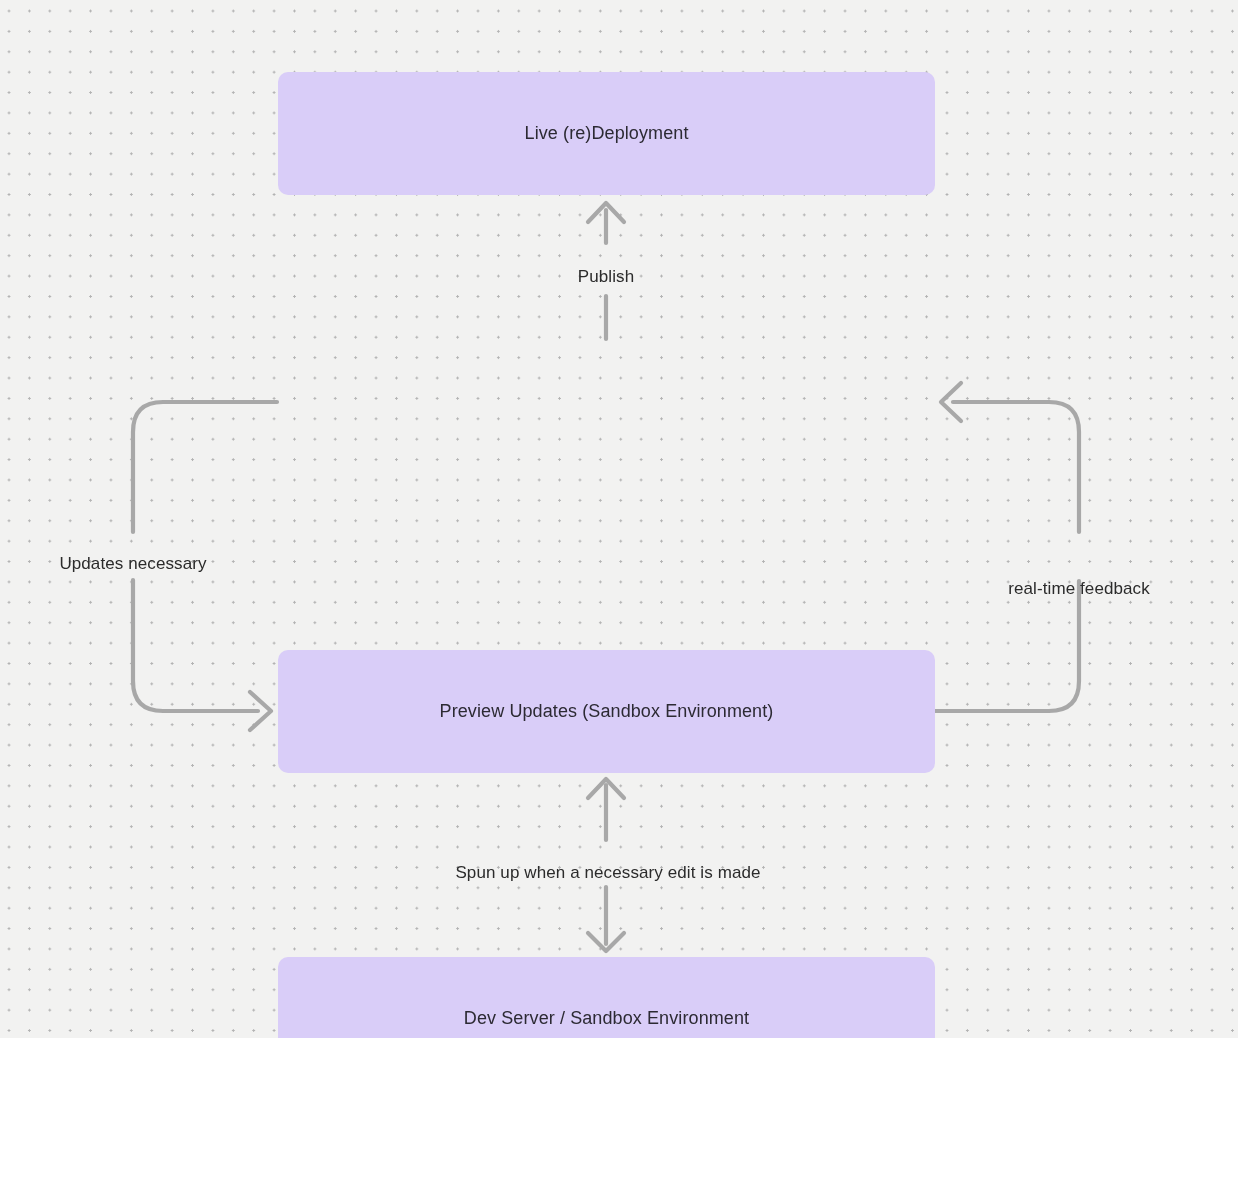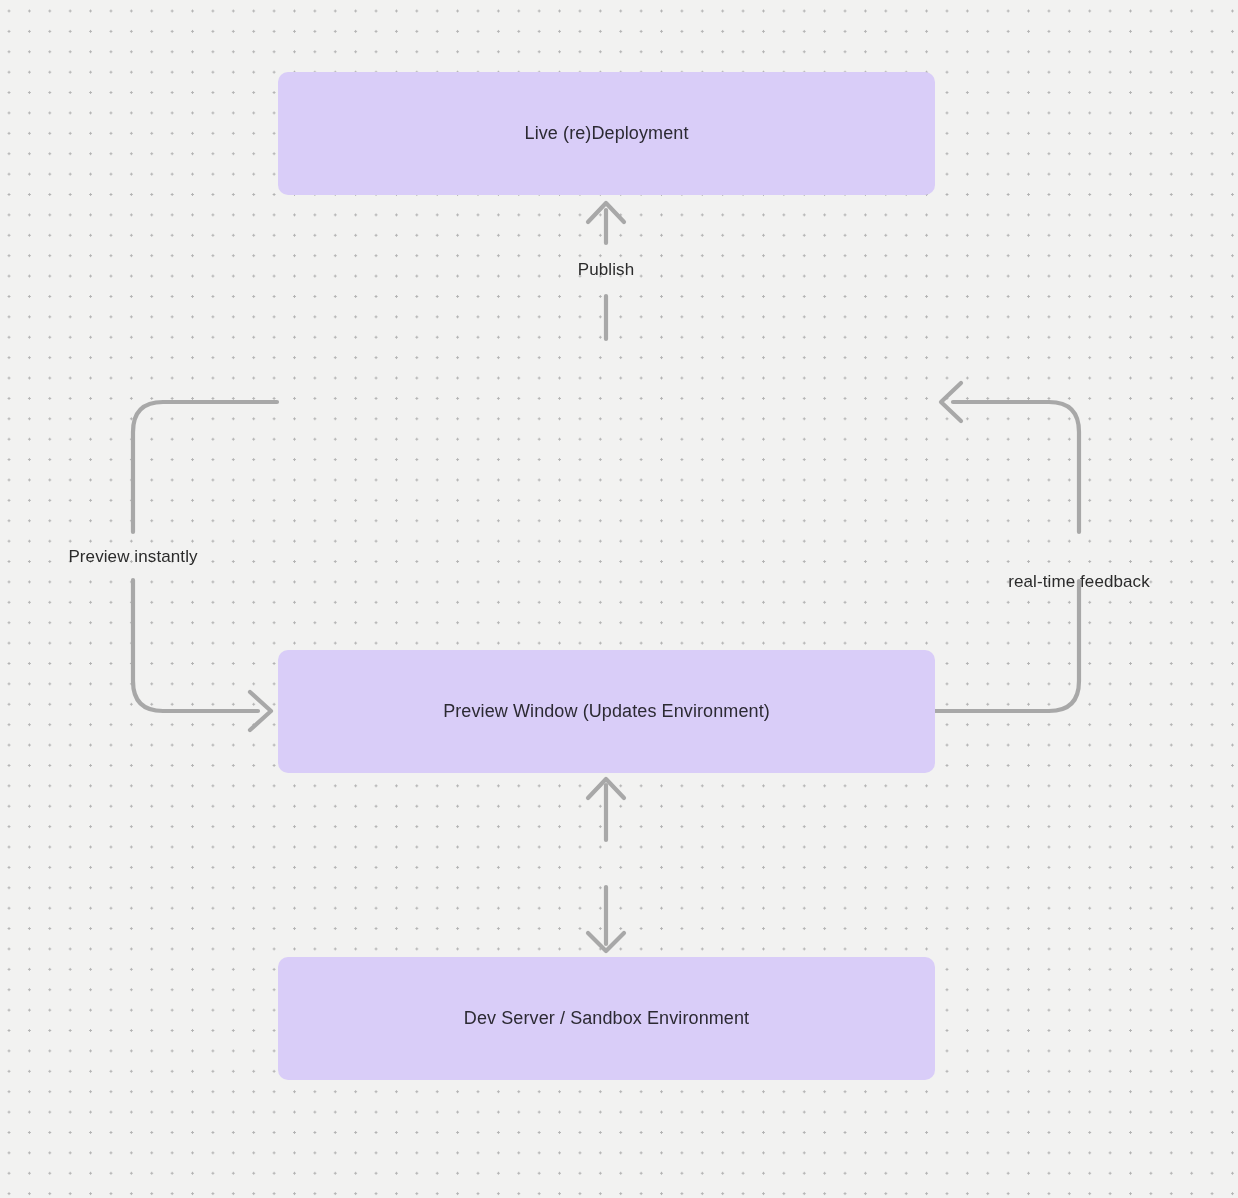--- a/index.html
+++ b/index.html
@@ -3,21 +3,21 @@
 <meta charset="utf-8">
 <style>
   html, body {
     margin: 0;
     padding: 0;
     font-family: "Liberation Sans", "DejaVu Sans", sans-serif;
   }
   .canvas {
     position: relative;
     width: 1238px;
-    height: 1198px;
+    height: 1038px;
     background-color: var(--bg, #f2f2f1);
     background-image: radial-gradient(var(--dot, #b3b3b3) 1.2px, rgba(0,0,0,0) 1.3px);
     background-size: 20.4px 20.4px;
     background-position: -1.2px 0.8px;
     overflow: hidden;
   }
   .node {
     position: absolute;
     left: 278px;
     width: 657px;
@@ -37,20 +37,21 @@
   #node-preview { top: 650px; }
   #node-dev     { top: 957px; }
 
   .edge-label {
     position: absolute;
     transform: translate(-50%, -50%);
     font-size: 17px;
     color: #2b2b2b;
     white-space: nowrap;
     letter-spacing: 0.1px;
+    margin-top: 7px;
   }
   #label-publish  { left: 606px;  top: 270px; }
   #label-updates  { left: 133px;  top: 557px; }
   #label-feedback { left: 1079px; top: 582px; }
   #label-spun     { left: 608px;  top: 866px; }
 
   svg.edges {
     position: absolute;
     inset: 0;
     pointer-events: none;
@@ -91,27 +92,28 @@
       <path d="M 588 933 L 606 951 L 624 933"></path>
     </g>
   </svg>
 
   <div class="node" id="node-live">
     <span>Live (re)Deployment</span>
   </div>
 
 
   <div class="node" id="node-preview">
-    <span>Preview Window (Updates Environment)</span>
+    <span>Preview Updates (Sandbox Environment)</span>
   </div>
 
   <div class="node" id="node-dev">
     <span>Dev Server / Sandbox Environment</span>
   </div>
 
   <div class="edge-label" id="label-publish">Publish</div>
 
-  <div class="edge-label" id="label-updates">Preview instantly</div>
+  <div class="edge-label" id="label-updates">Updates necessary</div>
 
   <div class="edge-label" id="label-feedback">real-time feedback</div>
 
+  <div class="edge-label" id="label-spun">Spun up when a necessary edit is made</div>
 
 </div>
 
 </body></html>

